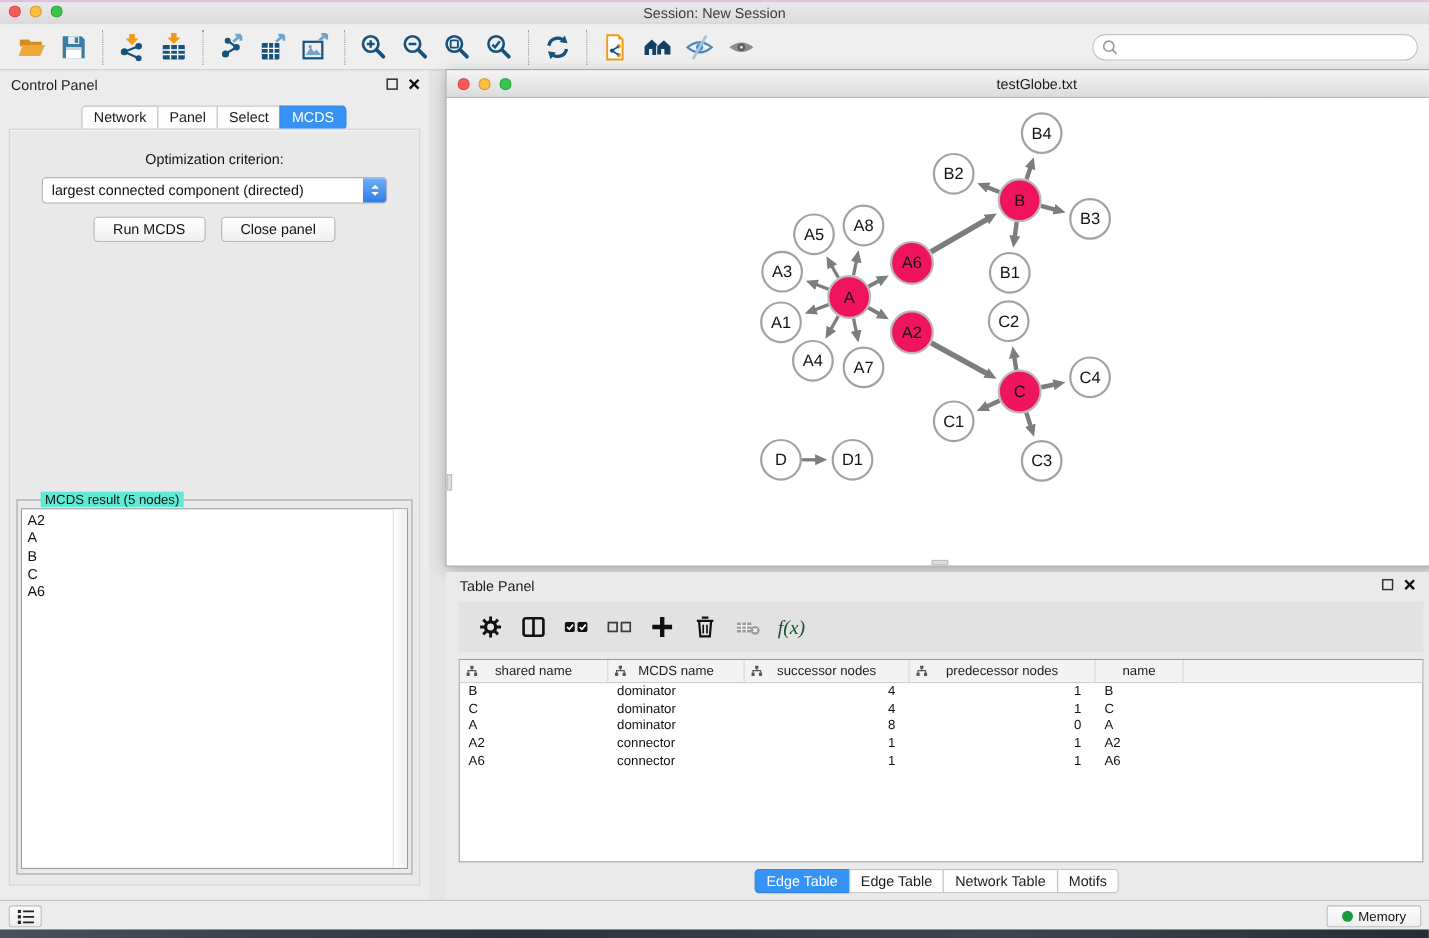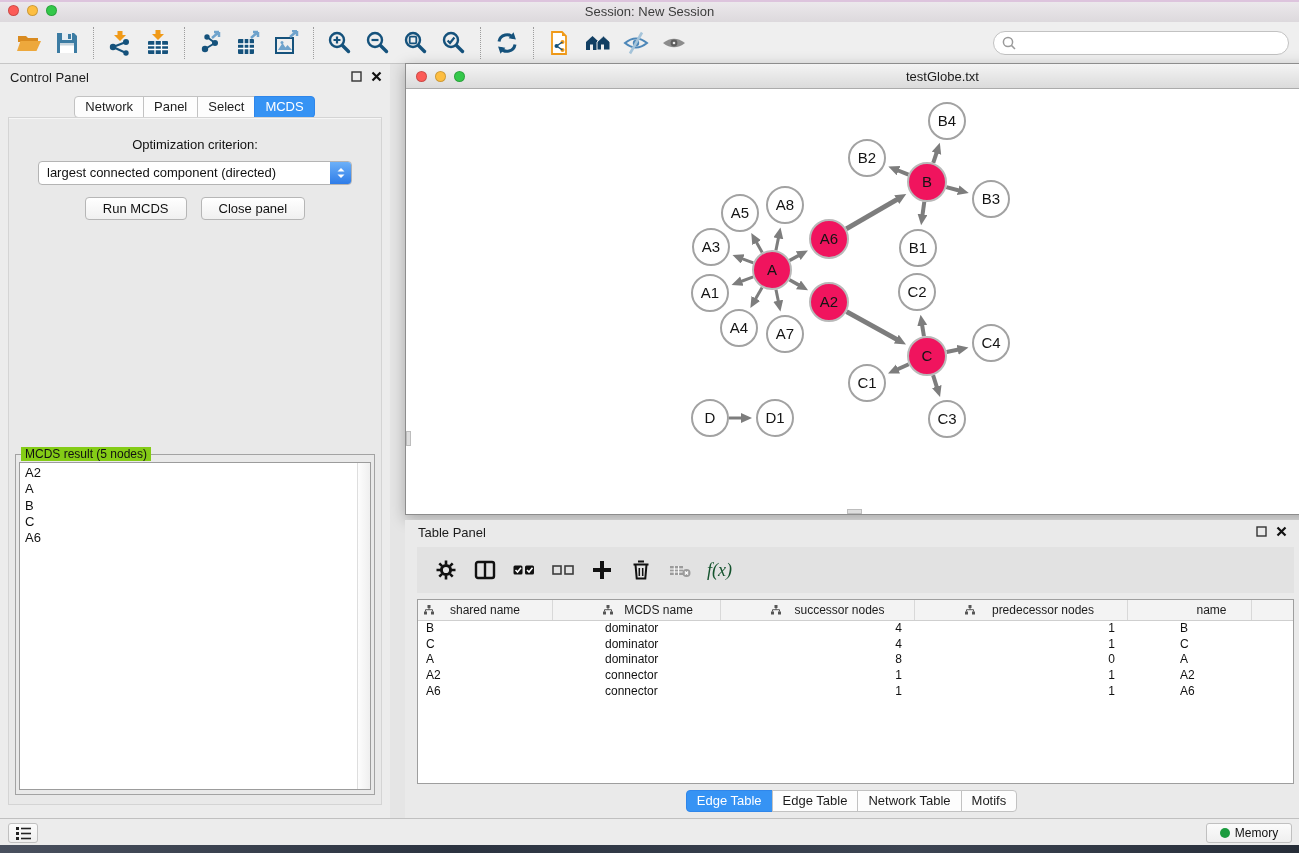--- a/index.html
+++ b/index.html
@@ -39,21 +39,21 @@
     background:#e9e9e9; border:1px solid #d4d4d4; box-shadow:inset 0 1px 0 #f6f6f6; }
   .opt-label { margin-top:19px; text-align:center; font-size:13px; color:#111; }
   .dropdown { position:relative; margin:9px auto 0; width:314px; height:24px; background:#fff;
     border:1px solid #b4b4b4; border-radius:4px; font-size:13px; line-height:22px; padding-left:8px; color:#111; }
   .dd-spin { position:absolute; right:0; top:0; bottom:0; width:21px; border-radius:0 3px 3px 0;
     background:linear-gradient(#6cb0f8,#2e7ce8); display:flex; align-items:center; justify-content:center; }
   .btn-row { display:flex; justify-content:center; gap:14px; margin-top:12px; }
   .pbtn { height:23px; padding:0 17px; font-size:13px; color:#111; background:linear-gradient(#ffffff,#f0f0f0);
     border:1px solid #b6b6b6; border-radius:4px; font-family:"Liberation Sans",sans-serif; }
   .fieldset { position:absolute; left:6px; right:6px; top:336px; bottom:9px; border:1px solid #a3a3a3; }
-  .fieldset .legend { position:absolute; top:-8px; left:5px; background:#84cc16; padding:0 4px; font-size:12px; color:#111; }
+  .fieldset .legend { position:absolute; top:-8px; left:21px; background:#5eead4; padding:0 4px; font-size:12px; color:#111; }
   .mcds-list { position:absolute; left:3px; right:3px; top:7px; bottom:4px; background:#fff; border:1px solid #9c9c9c; }
   .mcds-scroll { position:absolute; right:0; top:0; bottom:0; width:13px; border-left:1px solid #dedede;
     background:linear-gradient(90deg,#fdfdfd,#efefef); }
   .mcds-item { font-size:13px; line-height:16.3px; padding-left:5px; color:#111; }
 
   
   .net-window { position:absolute; left:405px; top:63px; width:1075px; height:452px; background:#fff;
     border:1px solid #8d8d8d; box-shadow:0 4px 14px rgba(0,0,0,.28); }
   .nw-titlebar { position:relative; height:25px; background:linear-gradient(#f4f4f4,#dbdbdb);
     border-bottom:1px solid #ababab; }
@@ -68,21 +68,21 @@
     background:repeating-linear-gradient(135deg, transparent 0 3px, #b2b2b2 3px 4px); }
 
   
   .table-panel { position:absolute; left:405px; top:520px; width:894px; height:298px; background:#eaeaea; }
   .tp-head { position:absolute; left:13px; top:5px; font-size:13px; color:#1c1c1c; }
   .tp-toolbar { position:absolute; left:12px; right:5px; top:27px; height:46px; background:#e2e2e2;
     display:flex; align-items:center; gap:15px; padding-left:17px; }
   .tp-toolbar .ticon { width:24px; height:24px; display:flex; align-items:center; justify-content:center; }
   .fx { font-family:"Liberation Serif",serif; font-style:italic; font-size:18px; color:#14532d; }
   .tp-table { position:absolute; left:12px; right:5px; top:79px; bottom:34px; background:#fff; border:1px solid #9e9e9e; }
-  .tgrid { display:grid; grid-template-columns:135px 124px 150px 169px 80px 1fr;gap:44px; }
+  .tgrid { display:grid; grid-template-columns:135px 124px 150px 169px 80px 1fr; }
   .thead { background:#f3f3f3; border-bottom:1px solid #cfcfcf; height:21px; }
   .th { position:relative; border-right:1px solid #d8d8d8; font-size:12px; color:#1c1c1c;
     display:flex; align-items:center; justify-content:center; }
   .th .treeic { position:absolute; left:6px; top:5px; }
   .trow { height:15.7px; }
   .td { font-size:12px; color:#111; line-height:15.7px; white-space:nowrap; overflow:hidden; }
   .td.l { padding-left:8px; } .td.r { text-align:right; padding-right:13px; }
   .tp-tabs { position:absolute; left:0; right:0; bottom:6px; display:flex; justify-content:center; }
 
   

